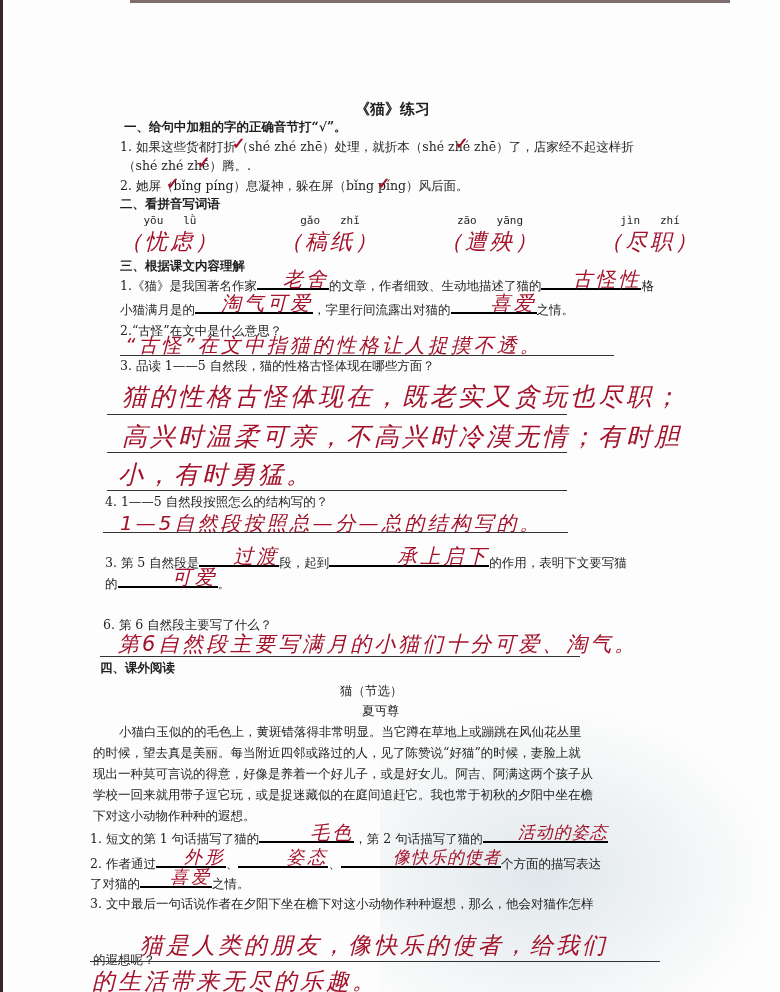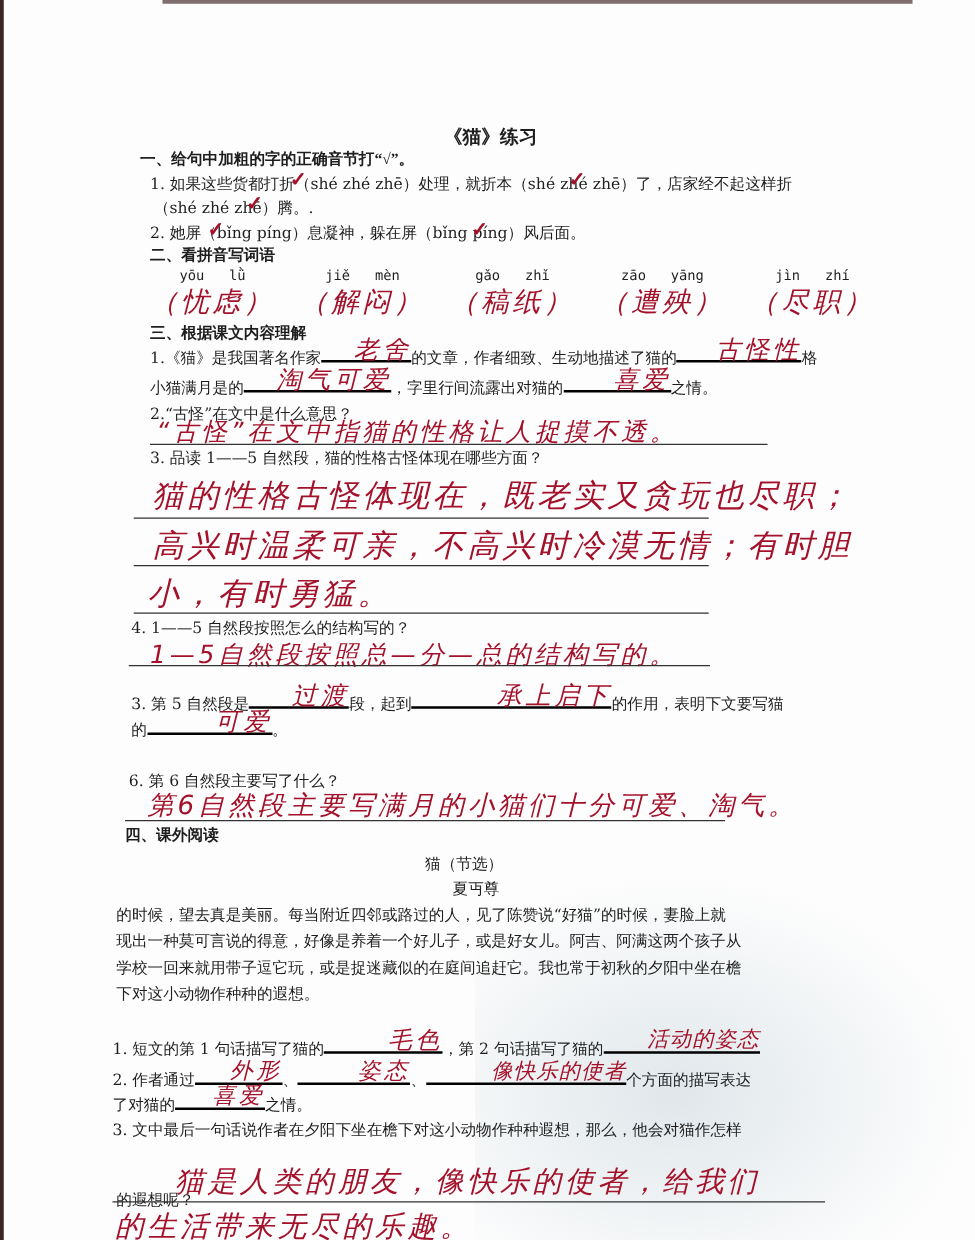--- a/index.html
+++ b/index.html
@@ -43,39 +43,35 @@
 </style>
 </head>
 <body>
 
 <div class="page-edge-top"></div>
 <div class="page-edge-left"></div>
 <div class="shadow"></div>
 
 <div class="abs title" style="left:355px; top:100px;">《猫》练习</div>
 
-<div class="abs print bold" style="left:112px; top:119px;font-family:Liberation Serif, serif;">一、给句中加粗的字的正确音节打“√”。</div>
+<div class="abs print bold" style="left:124px; top:119px;">一、给句中加粗的字的正确音节打“√”。</div>
 <div class="abs print" style="left:120px; top:139px;">1. 如果这些货都打折（shé zhé zhē）处理，就折本（shé zhé zhē）了，店家经不起这样折</div>
 <span class="abs check" style="left:232px; top:134px;">✓</span>
 <span class="abs check" style="left:455px; top:134px;">✓</span>
 <div class="abs print" style="left:123px; top:158px;">（shé zhé zhē）腾。.</div>
 <span class="abs check" style="left:197px; top:153px;">✓</span>
 <div class="abs print" style="left:120px; top:178px;">2. 她屏（bǐng píng）息凝神，躲在屏（bǐng píng）风后面。</div>
 <span class="abs check" style="left:166px; top:174px;">✓</span>
 <span class="abs check" style="left:377px; top:174px;">✓</span>
 
 <div class="abs print bold" style="left:120px; top:196px;">二、看拼音写词语</div>
 <div class="abs" style="left:120px; top:214px; width:580px; display:flex; justify-content:space-between;">
   <div style="text-align:center;">
     <div class="pinyin" style="white-space:pre;">yōu   lǜ</div>
     <div class="hand chars">（<span>忧虑</span>）</div>
-  </div>
-  <div style="text-align:center;">
-    <div class="pinyin" style="white-space:pre;">jiě   mèn</div>
-    <div class="hand chars">（<span>解闷</span>）</div>
   </div>
   <div style="text-align:center;">
     <div class="pinyin" style="white-space:pre;">gǎo   zhǐ</div>
     <div class="hand chars">（<span>稿纸</span>）</div>
   </div>
   <div style="text-align:center;">
     <div class="pinyin" style="white-space:pre;">zāo   yāng</div>
     <div class="hand chars">（<span>遭殃</span>）</div>
   </div>
   <div style="text-align:center;">
@@ -118,20 +114,21 @@
 
 <div class="abs print" style="left:103px; top:617px;">6. 第 6 自然段主要写了什么？</div>
 <div class="abs hand" style="left:118px; top:630px; font-size:21px;">第6自然段主要写满月的小猫们十分可爱、淘气。</div>
 <div class="rule" style="left:100px; top:656px; width:480px;"></div>
 
 <div class="abs print bold" style="left:100px; top:660px;">四、课外阅读</div>
 <div class="abs print" style="left:340px; top:683px;">猫（节选）</div>
 <div class="abs print" style="left:362px; top:703px;">夏丏尊</div>
 
 <div class="abs para" style="left:93px; top:721px;">
+  <div style="text-indent:26px;">小猫白玉似的的毛色上，黄斑错落得非常明显。当它蹲在草地上或蹦跳在风仙花丛里</div>
   <div>的时候，望去真是美丽。每当附近四邻或路过的人，见了陈赞说“好猫”的时候，妻脸上就</div>
   <div>现出一种莫可言说的得意，好像是养着一个好儿子，或是好女儿。阿吉、阿满这两个孩子从</div>
   <div>学校一回来就用带子逗它玩，或是捉迷藏似的在庭间追赶它。我也常于初秋的夕阳中坐在檐</div>
   <div>下对这小动物作种种的遐想。</div>
 </div>
 
 <div class="abs print" style="left:90px; top:831px;">
   <span>1. 短文的第 1 句话描写了猫的</span><span class="blank" style="width:95px;"><span class="hand" style="font-size:19px;">毛色</span></span><span>，第 2 句话描写了猫的</span><span class="blank" style="width:125px;"><span class="hand" style="font-size:17px; letter-spacing:1px;">活动的姿态</span></span>
 </div>
 <div class="abs print" style="left:90px; top:856px;">

